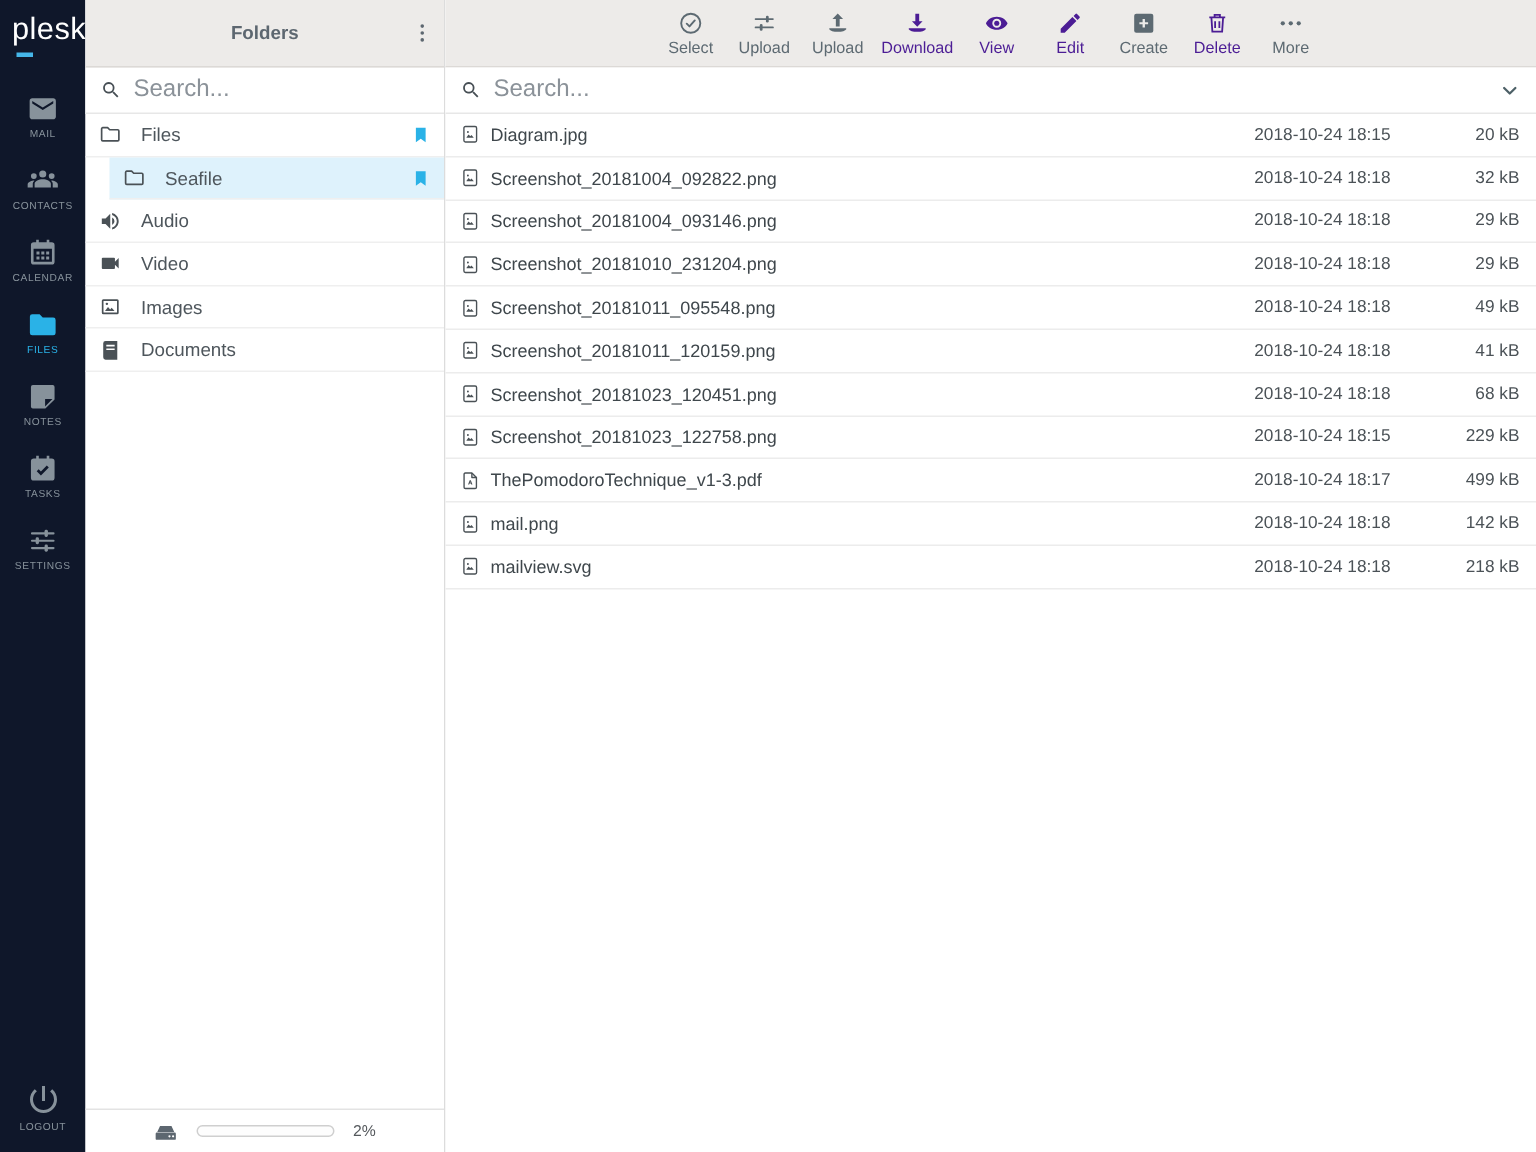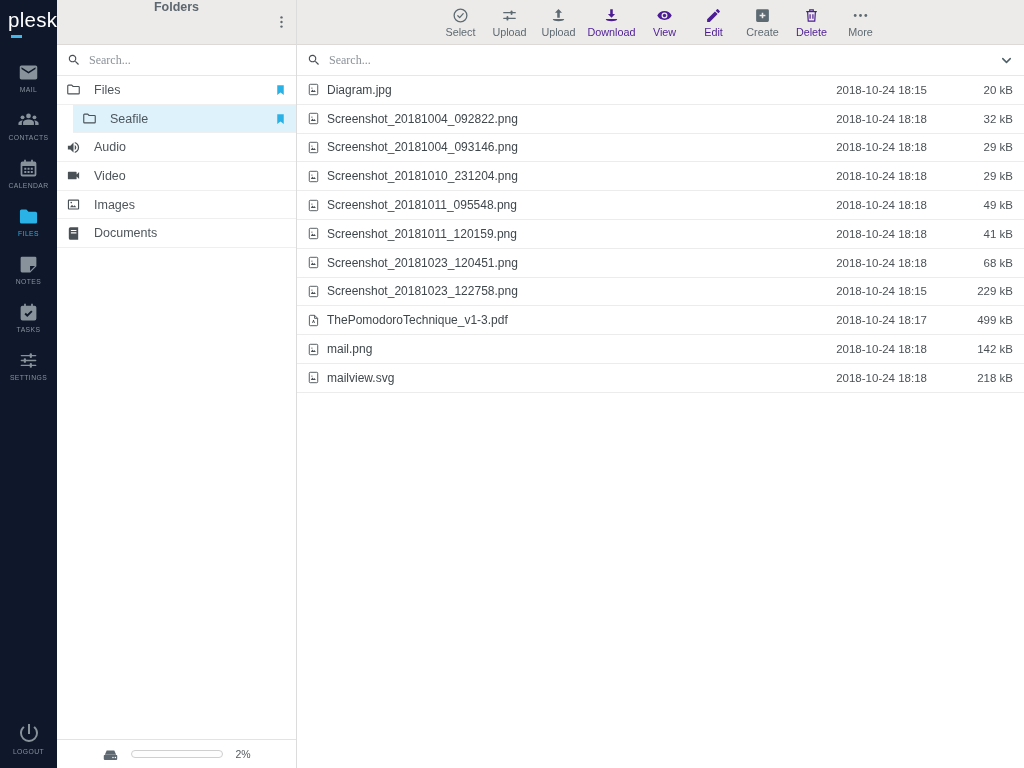--- a/index.html
+++ b/index.html
@@ -18,30 +18,30 @@
   .nav-item .icn svg { width:21px; height:21px; display:block; }
   .nav-label { font-size:6.8px; letter-spacing:.4px; }
   .nav-item.active { color:#2ab2e7; }
   .logout-slot { margin-top:auto; margin-bottom:6px; }
   .logout-slot .nav-item .icn svg { width:24px; height:24px; }
 
   
   .folders-panel { width:240px; min-width:240px; background:#fff;
     border-right:1px solid #dcdcdc; display:flex; flex-direction:column; }
   .panel-header { height:45px; min-height:45px; background:#edebe9; border-bottom:1px solid #dcd9d6;
-    display:flex; justify-content:center; position:relative; }
+    display:flex; align-items:center; justify-content:center; position:relative; }
   .panel-title { font-size:12.5px; font-weight:700; color:#5d6770; }
   .kebab { position:absolute; right:6px; top:50%; transform:translateY(-50%); color:#5d6770; cursor:pointer; }
   .kebab svg { width:17px; height:17px; display:block; }
 
   .search-row { height:31px; min-height:31px; border-bottom:1px solid #e7e7e7;
     display:flex; align-items:center; padding:0 10px; gap:8px; background:#fff; }
   .search-row .icn svg { width:14px; height:14px; display:block; color:#474f55; }
-  .search-input { border:none; outline:none; flex:1; min-width:0; font-size:12px; color:#333;
-    font-family:Liberation Serif, serif; background:transparent; }
+  .search-input { border:none; outline:none; flex:1; min-width:0; font-size:16px; color:#333;
+    font-family:Liberation Sans, sans-serif; background:transparent; }
   .search-input::placeholder { color:#8b9299; opacity:1; }
   .chevron { color:#4d6067; cursor:pointer; }
   .chevron svg { width:15px; height:15px; display:block; }
 
   .folder-item { height:28.7px; display:flex; align-items:center; padding:0 9px; gap:13px;
     border-bottom:1px solid #efefef; font-size:12.5px; color:#4e565c; cursor:pointer; }
   .folder-item .icn svg { width:15px; height:15px; display:block; color:#4a5156; }
   .folder-item.selected { background:#def2fc;margin-left:16px; }
   .bookmark { margin-left:auto; color:#2ab2e7; cursor:pointer; }
   .bookmark svg { width:13px; height:16px; display:block; }

